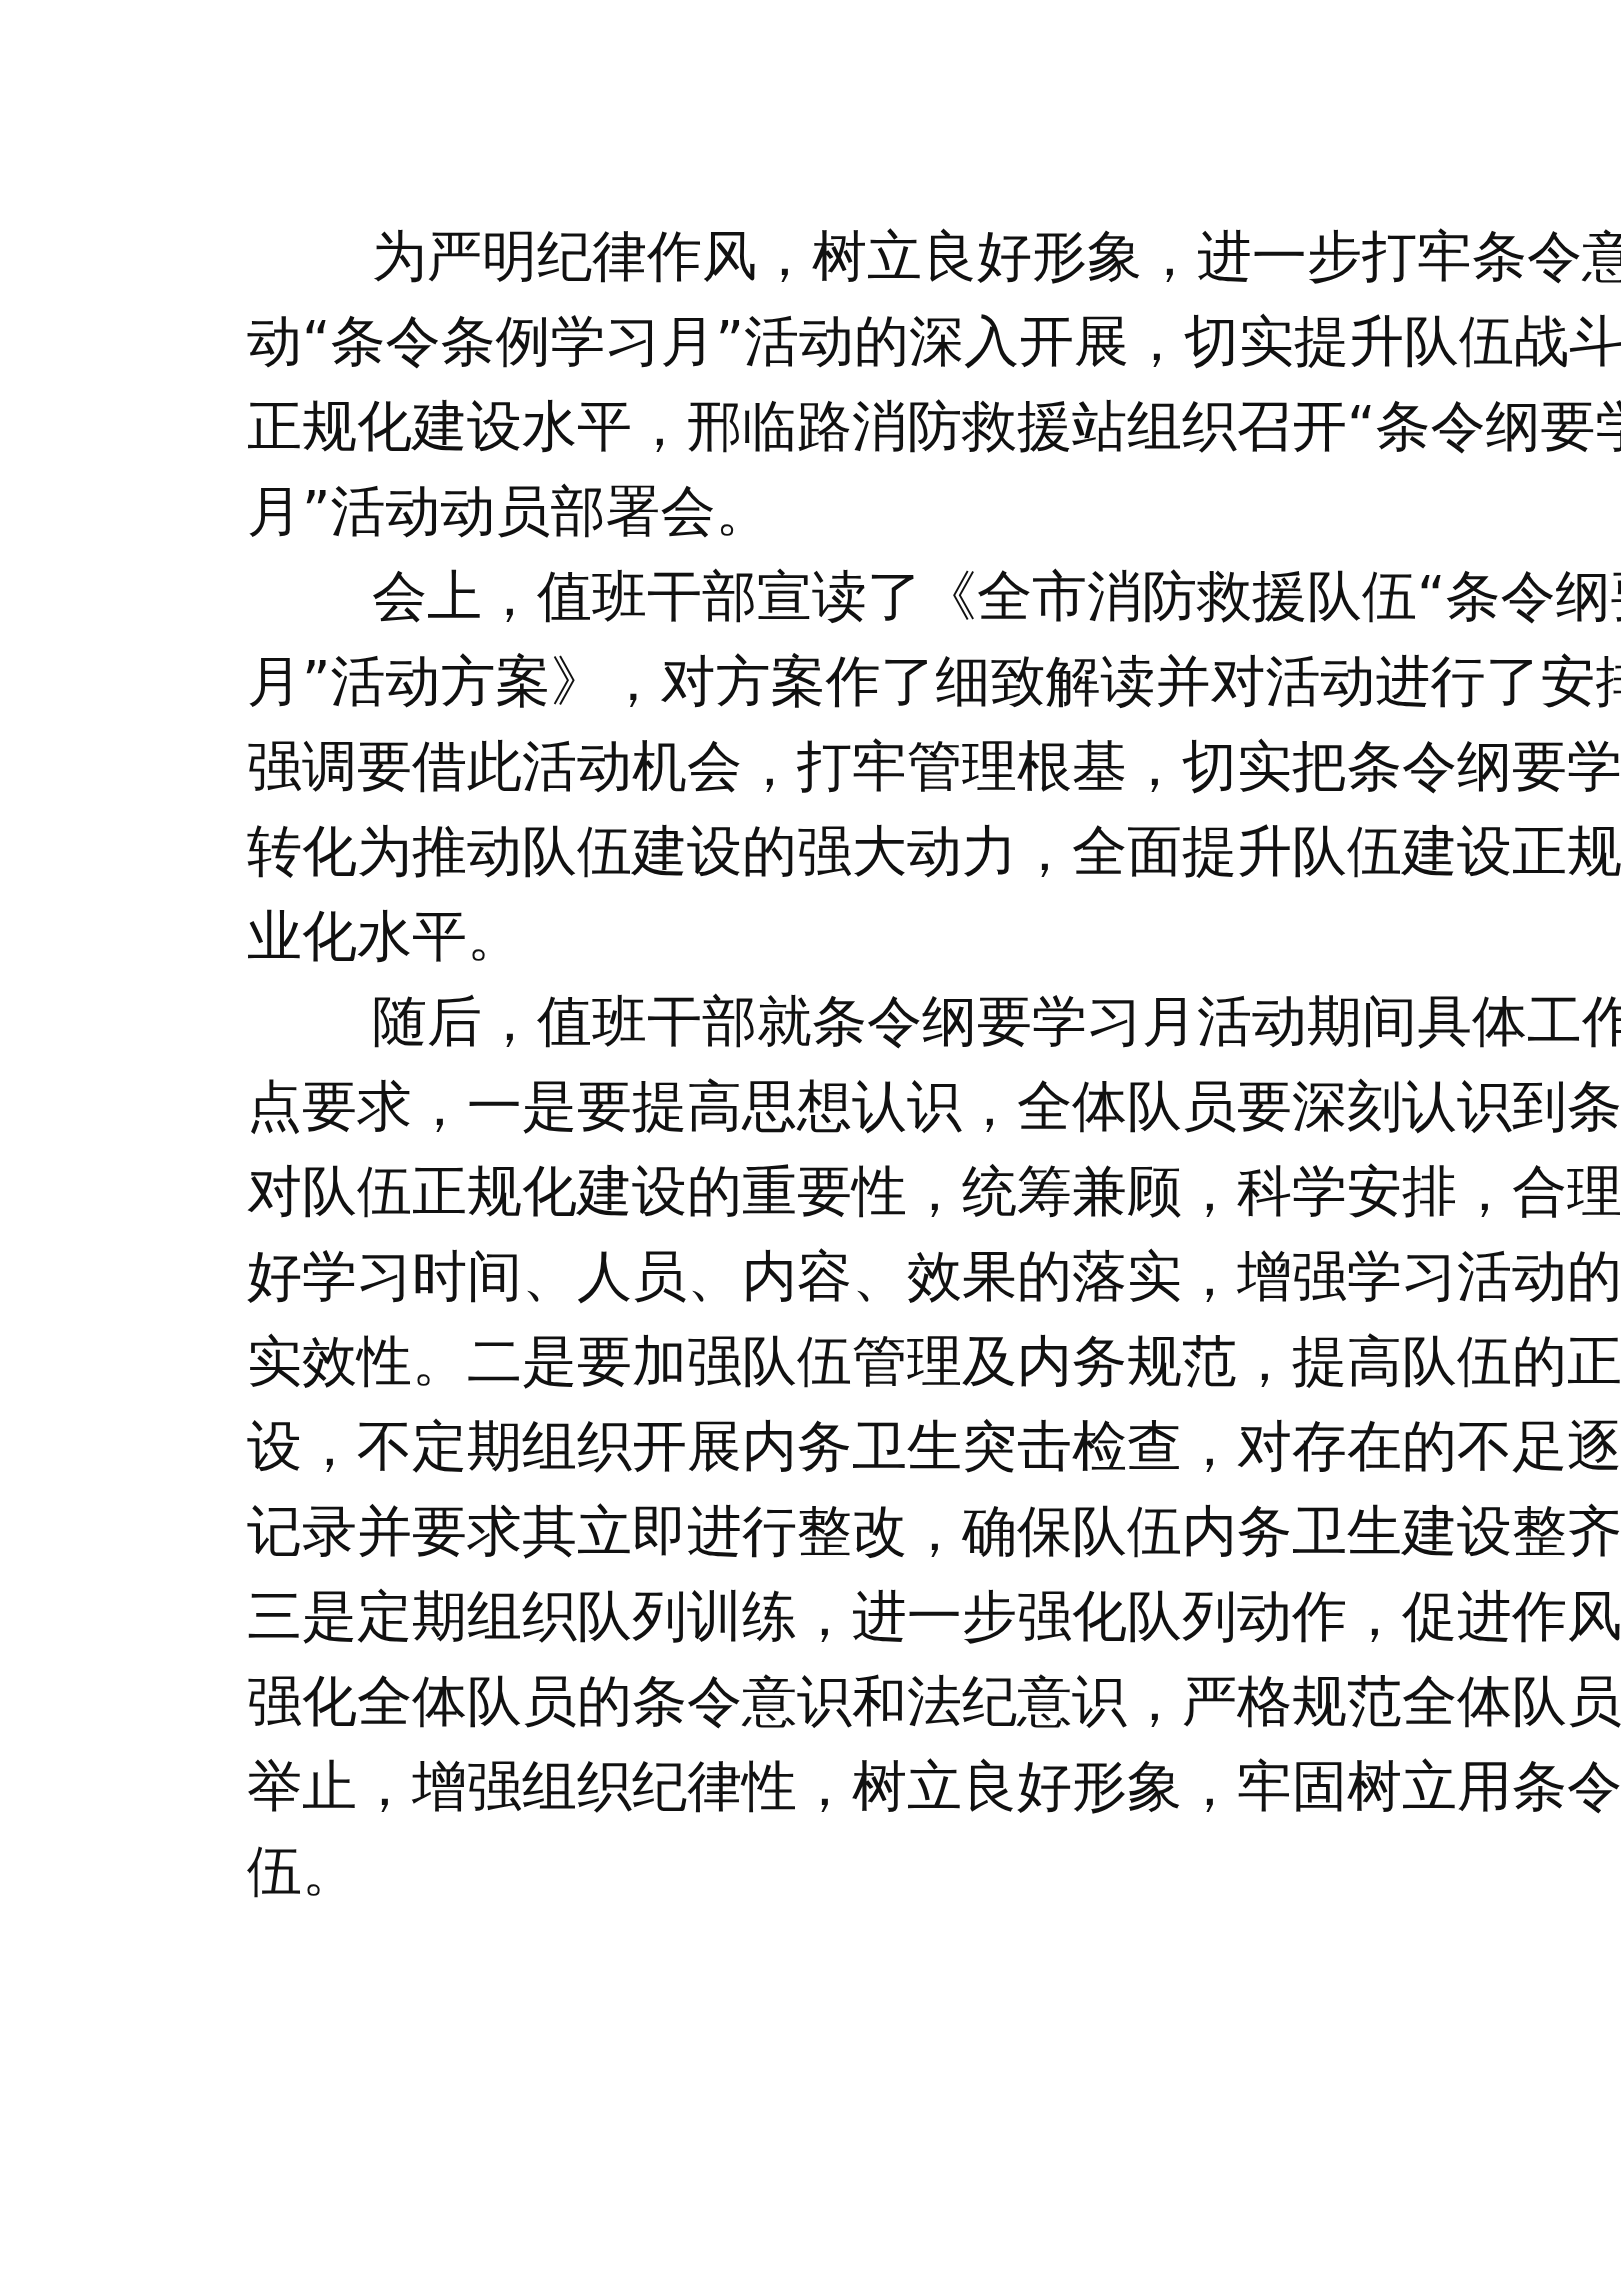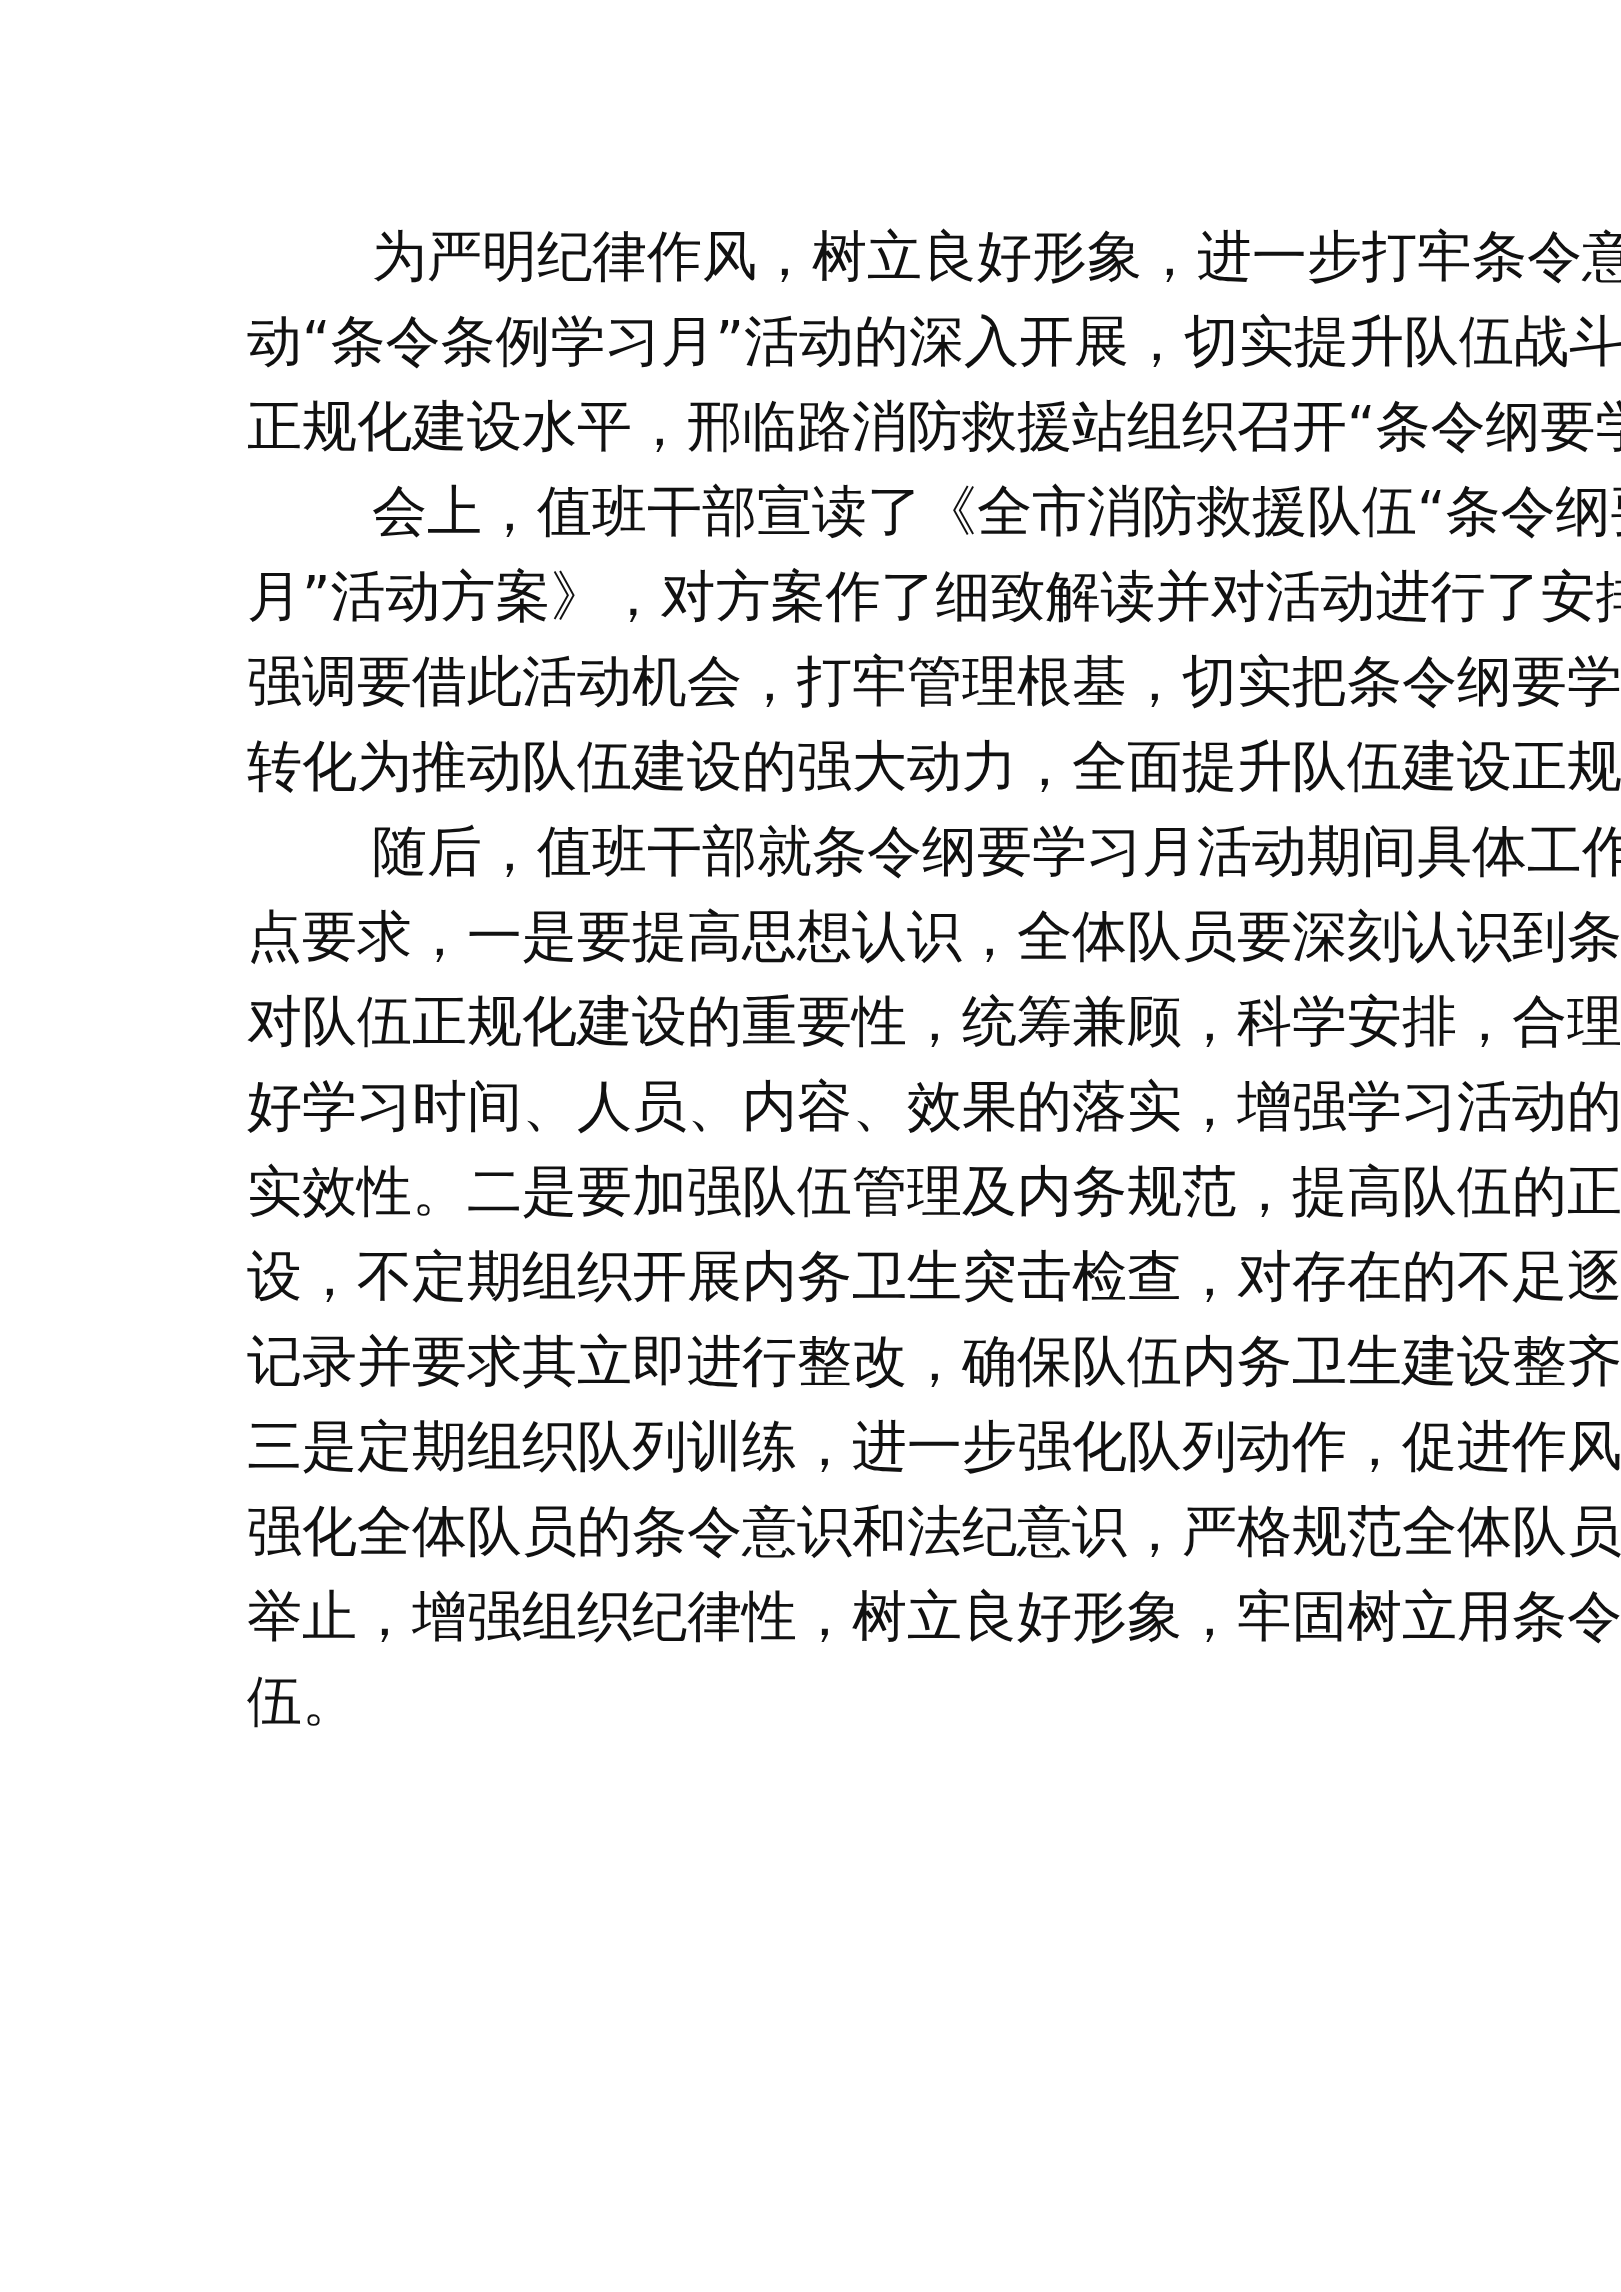--- a/index.html
+++ b/index.html
@@ -24,27 +24,29 @@
 </head>
 <body>
 
 <div class="page">
   <div class="body-text">
 
     <div>
       <div class="line indent">为严明纪律作风，树立良好形象，进一步打牢条令意识，推</div>
       <div class="line">动“条令条例学习月”活动的深入开展，切实提升队伍战斗力和</div>
       <div class="line">正规化建设水平，邢临路消防救援站组织召开“条令纲要学习</div>
+      <div class="line last">月”活动动员部署会。</div>
     </div>
 
     <div>
       <div class="line indent">会上，值班干部宣读了《全市消防救援队伍“条令纲要学习</div>
       <div class="line">月”活动方案》，对方案作了细致解读并对活动进行了安排部署</div>
       <div class="line">强调要借此活动机会，打牢管理根基，切实把条令纲要学习成果</div>
       <div class="line">转化为推动队伍建设的强大动力，全面提升队伍建设正规化、专</div>
+      <div class="line last">业化水平。</div>
     </div>
 
     <div>
       <div class="line indent">随后，值班干部就条令纲要学习月活动期间具体工作提出三</div>
       <div class="line">点要求，一是要提高思想认识，全体队员要深刻认识到条令纲要</div>
       <div class="line">对队伍正规化建设的重要性，统筹兼顾，科学安排，合理谋划，抓</div>
       <div class="line">好学习时间、人员、内容、效果的落实，增强学习活动的针对性和</div>
       <div class="line">实效性。二是要加强队伍管理及内务规范，提高队伍的正规化建</div>
       <div class="line">设，不定期组织开展内务卫生突击检查，对存在的不足逐一进行</div>
       <div class="line">记录并要求其立即进行整改，确保队伍内务卫生建设整齐统一。</div>

